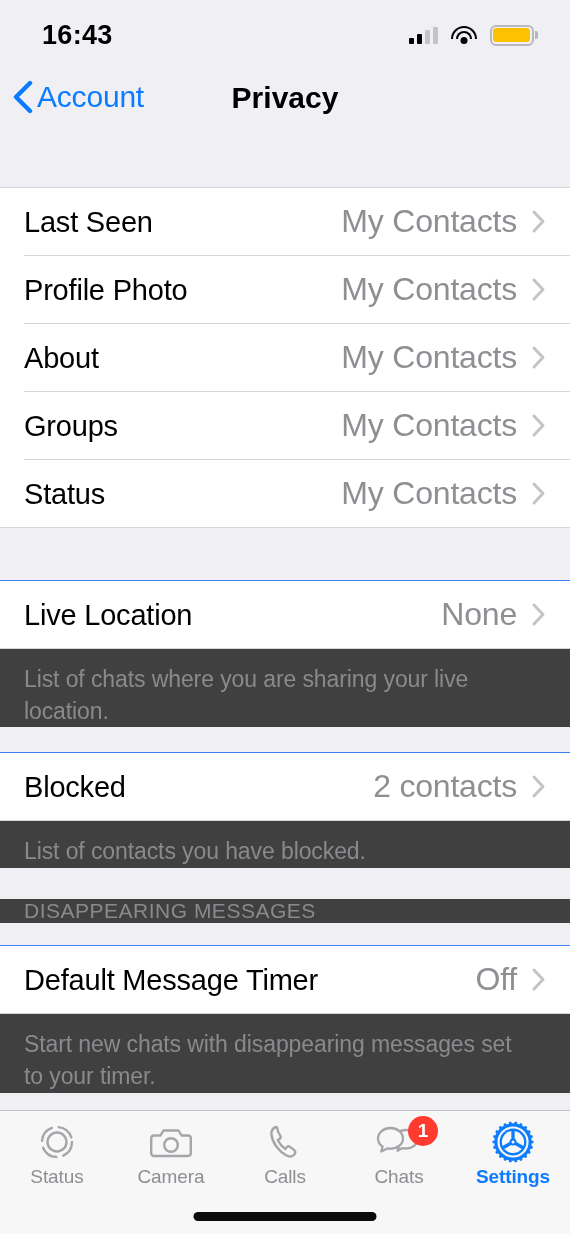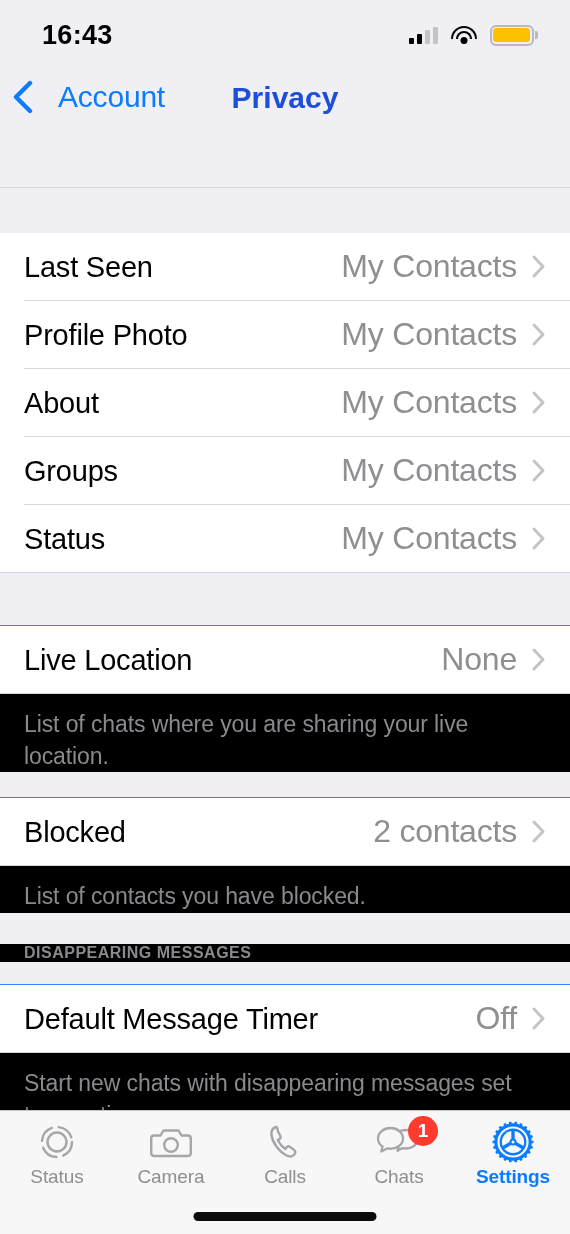--- a/index.html
+++ b/index.html
@@ -54,37 +54,36 @@
 
   
   #nav-bar {
     height:118px;
     background:#f0f0f4;
     position:relative;
     border-bottom:1px solid #d6d6da;
   }
   #back-button {
     position:absolute; left:12px; top:10px;
-    display:flex; align-items:center; gap:24px;
+    display:flex; align-items:center; gap:3px;
     cursor:pointer;
     justify-content:space-between;
   }
   #back-chevron { width:22px; height:34px; display:block; }
   #back-label { font-size:30px; color:#0b7bff; letter-spacing:-.2px; }
   #page-title {
     position:absolute; left:0; right:0; top:11px;
-    text-align:center; font-size:30px; font-weight:bold; color:#1d4ed8;
+    text-align:center; font-size:30px; font-weight:bold; color:#000000;
   }
 
   
   #content {
     position:absolute;
     top:188px; left:0; right:0; bottom:0;
-    background:#000000;
-    margin-top:45px;
+    background:#404040;
   }
   .gap { background:#efeff4; }
   .group { background:#fff; border-top:1px solid #3b82f6; border-bottom:1px solid #d6d6da; }
 
   .row {
     height:67px;
     display:flex; align-items:center; justify-content:flex-end;
     padding:0 24px 0 24px;
     background:#fff;
     position:relative;
@@ -99,23 +98,22 @@
   }
   .chev { width:15px; height:25px; display:block; flex:none; }
 
   .sep { height:1px; background:#d6d6da; margin-left:24px; }
 
   .footnote {
     font-size:23px; color:#8a8a8e; line-height:1.38;
     padding:15px 40px 0 24px; letter-spacing:-.1px;
   }
   .section-header {
-    font-size:16px; color:#8a8a8e; letter-spacing:.5px;
+    font-size:21px; color:#8a8a8e; letter-spacing:.5px;
     padding:0 24px;
-    font-weight:bold;
   }
 
   .switch {
     width:80px; height:46px; border-radius:23px;
     background:#23c94a; position:relative; flex:none; cursor:pointer;
   }
   .switch .knob {
     position:absolute; top:2.5px; right:2.5px;
     width:41px; height:41px; border-radius:50%;
     background:#fff; box-shadow:0 1px 3px rgba(0,0,0,.22);

